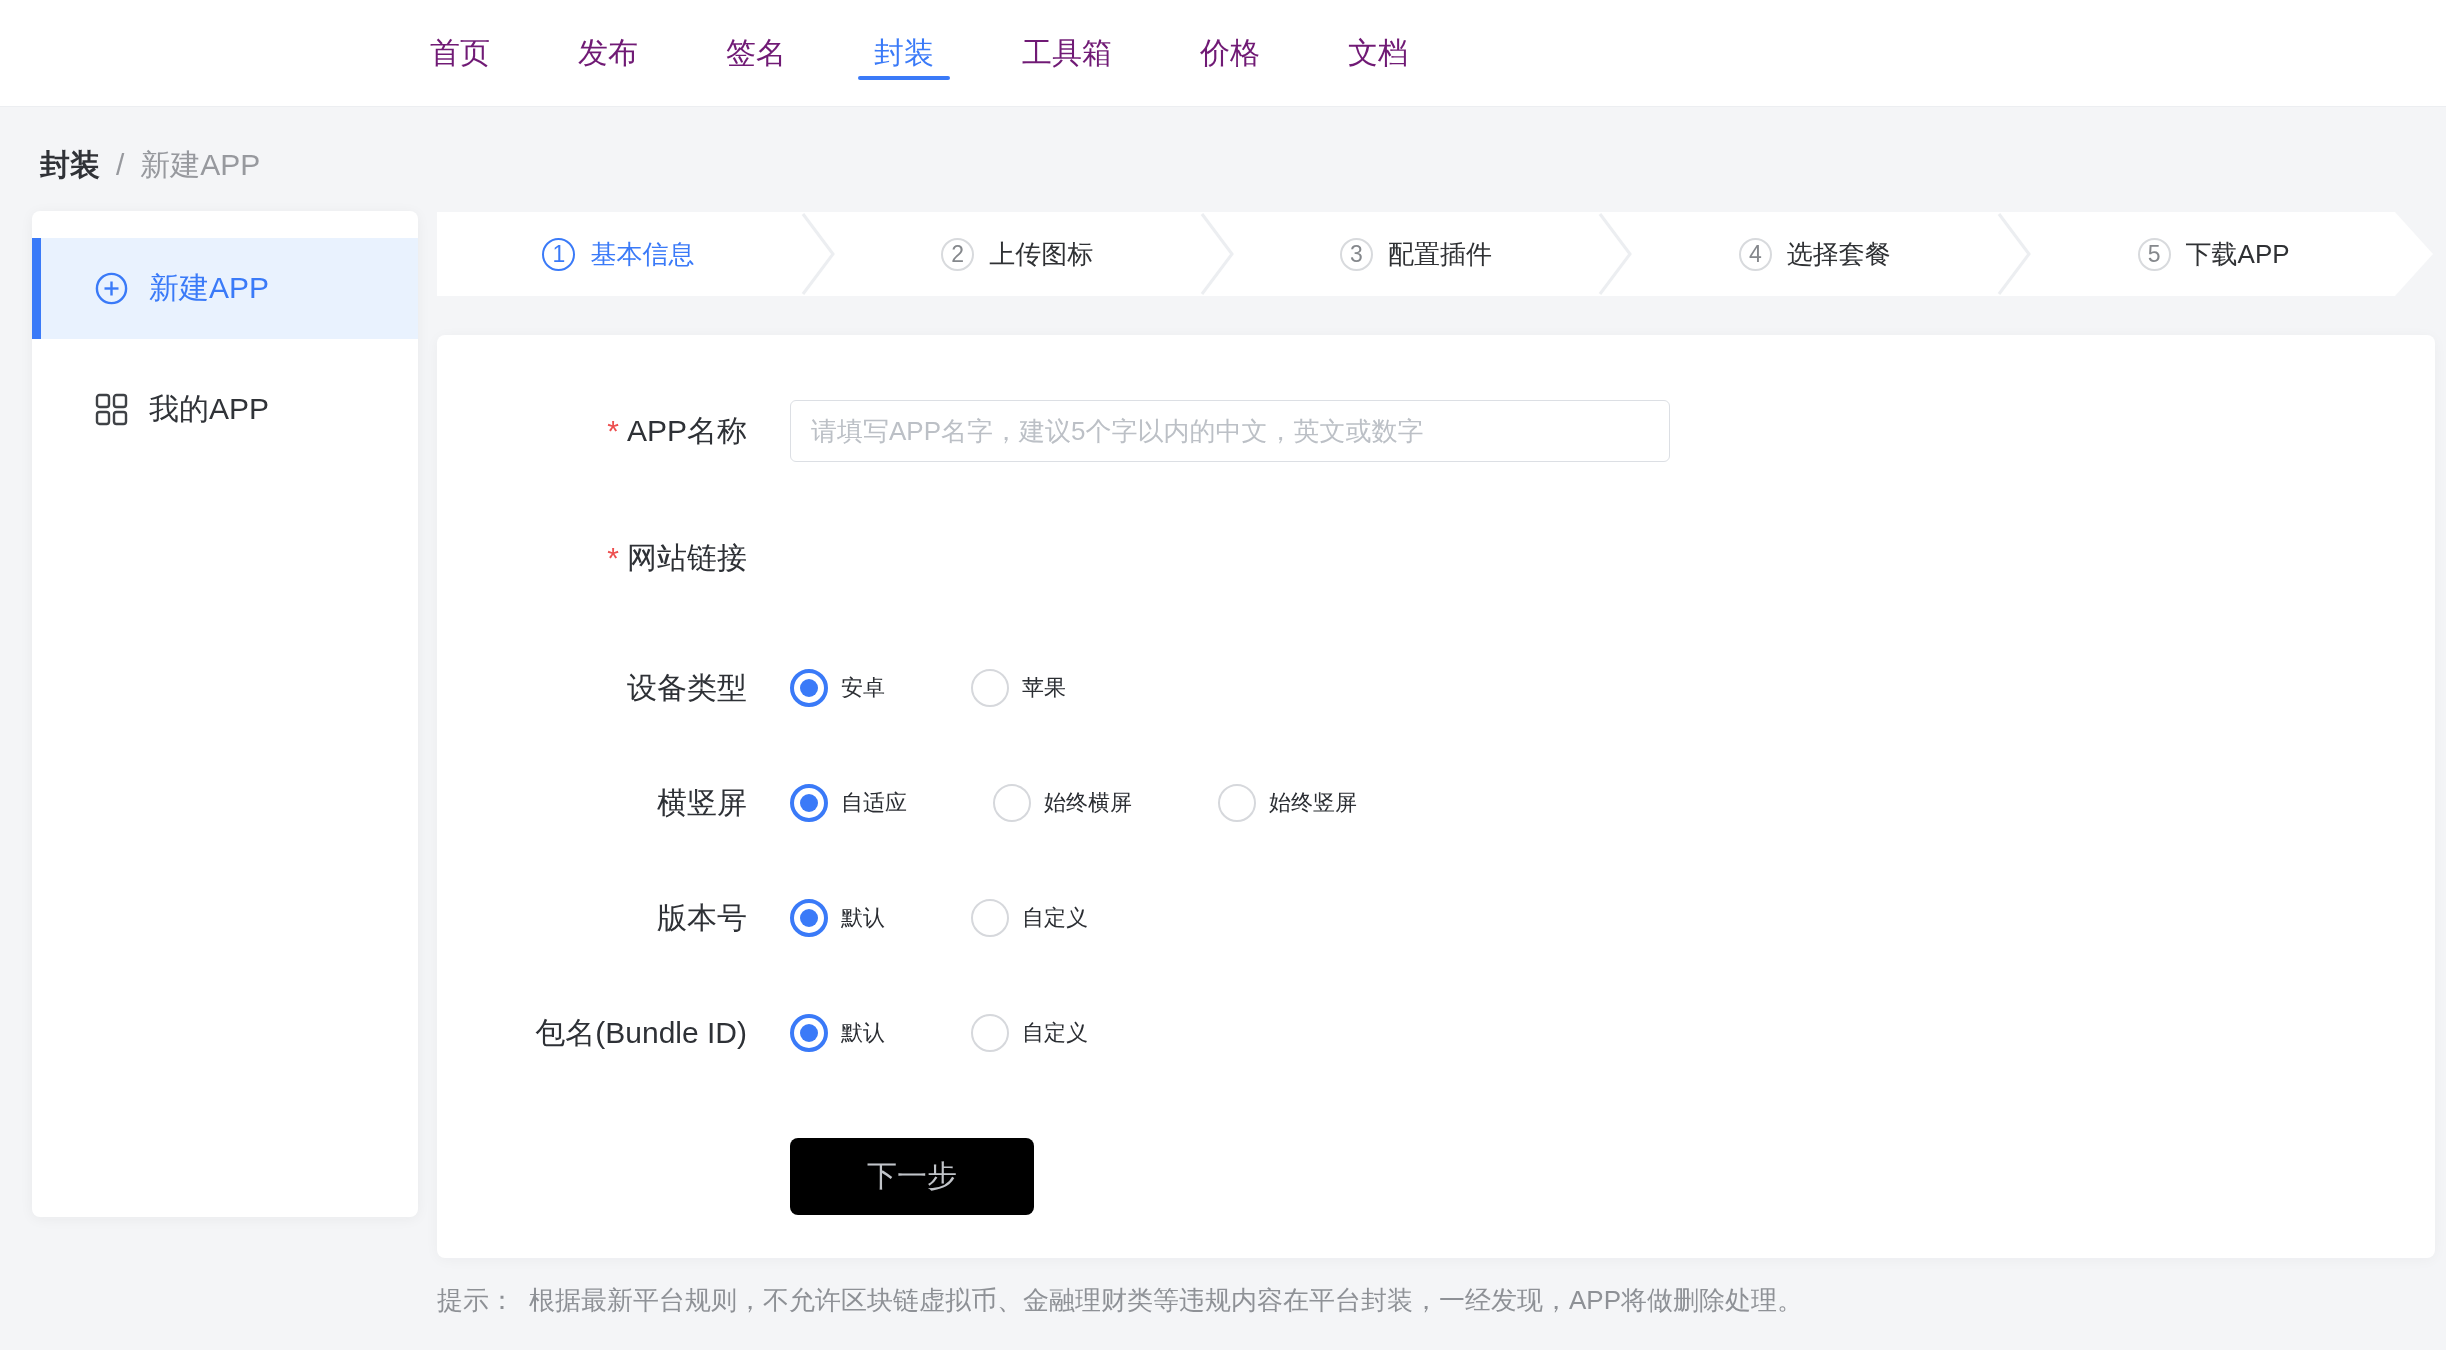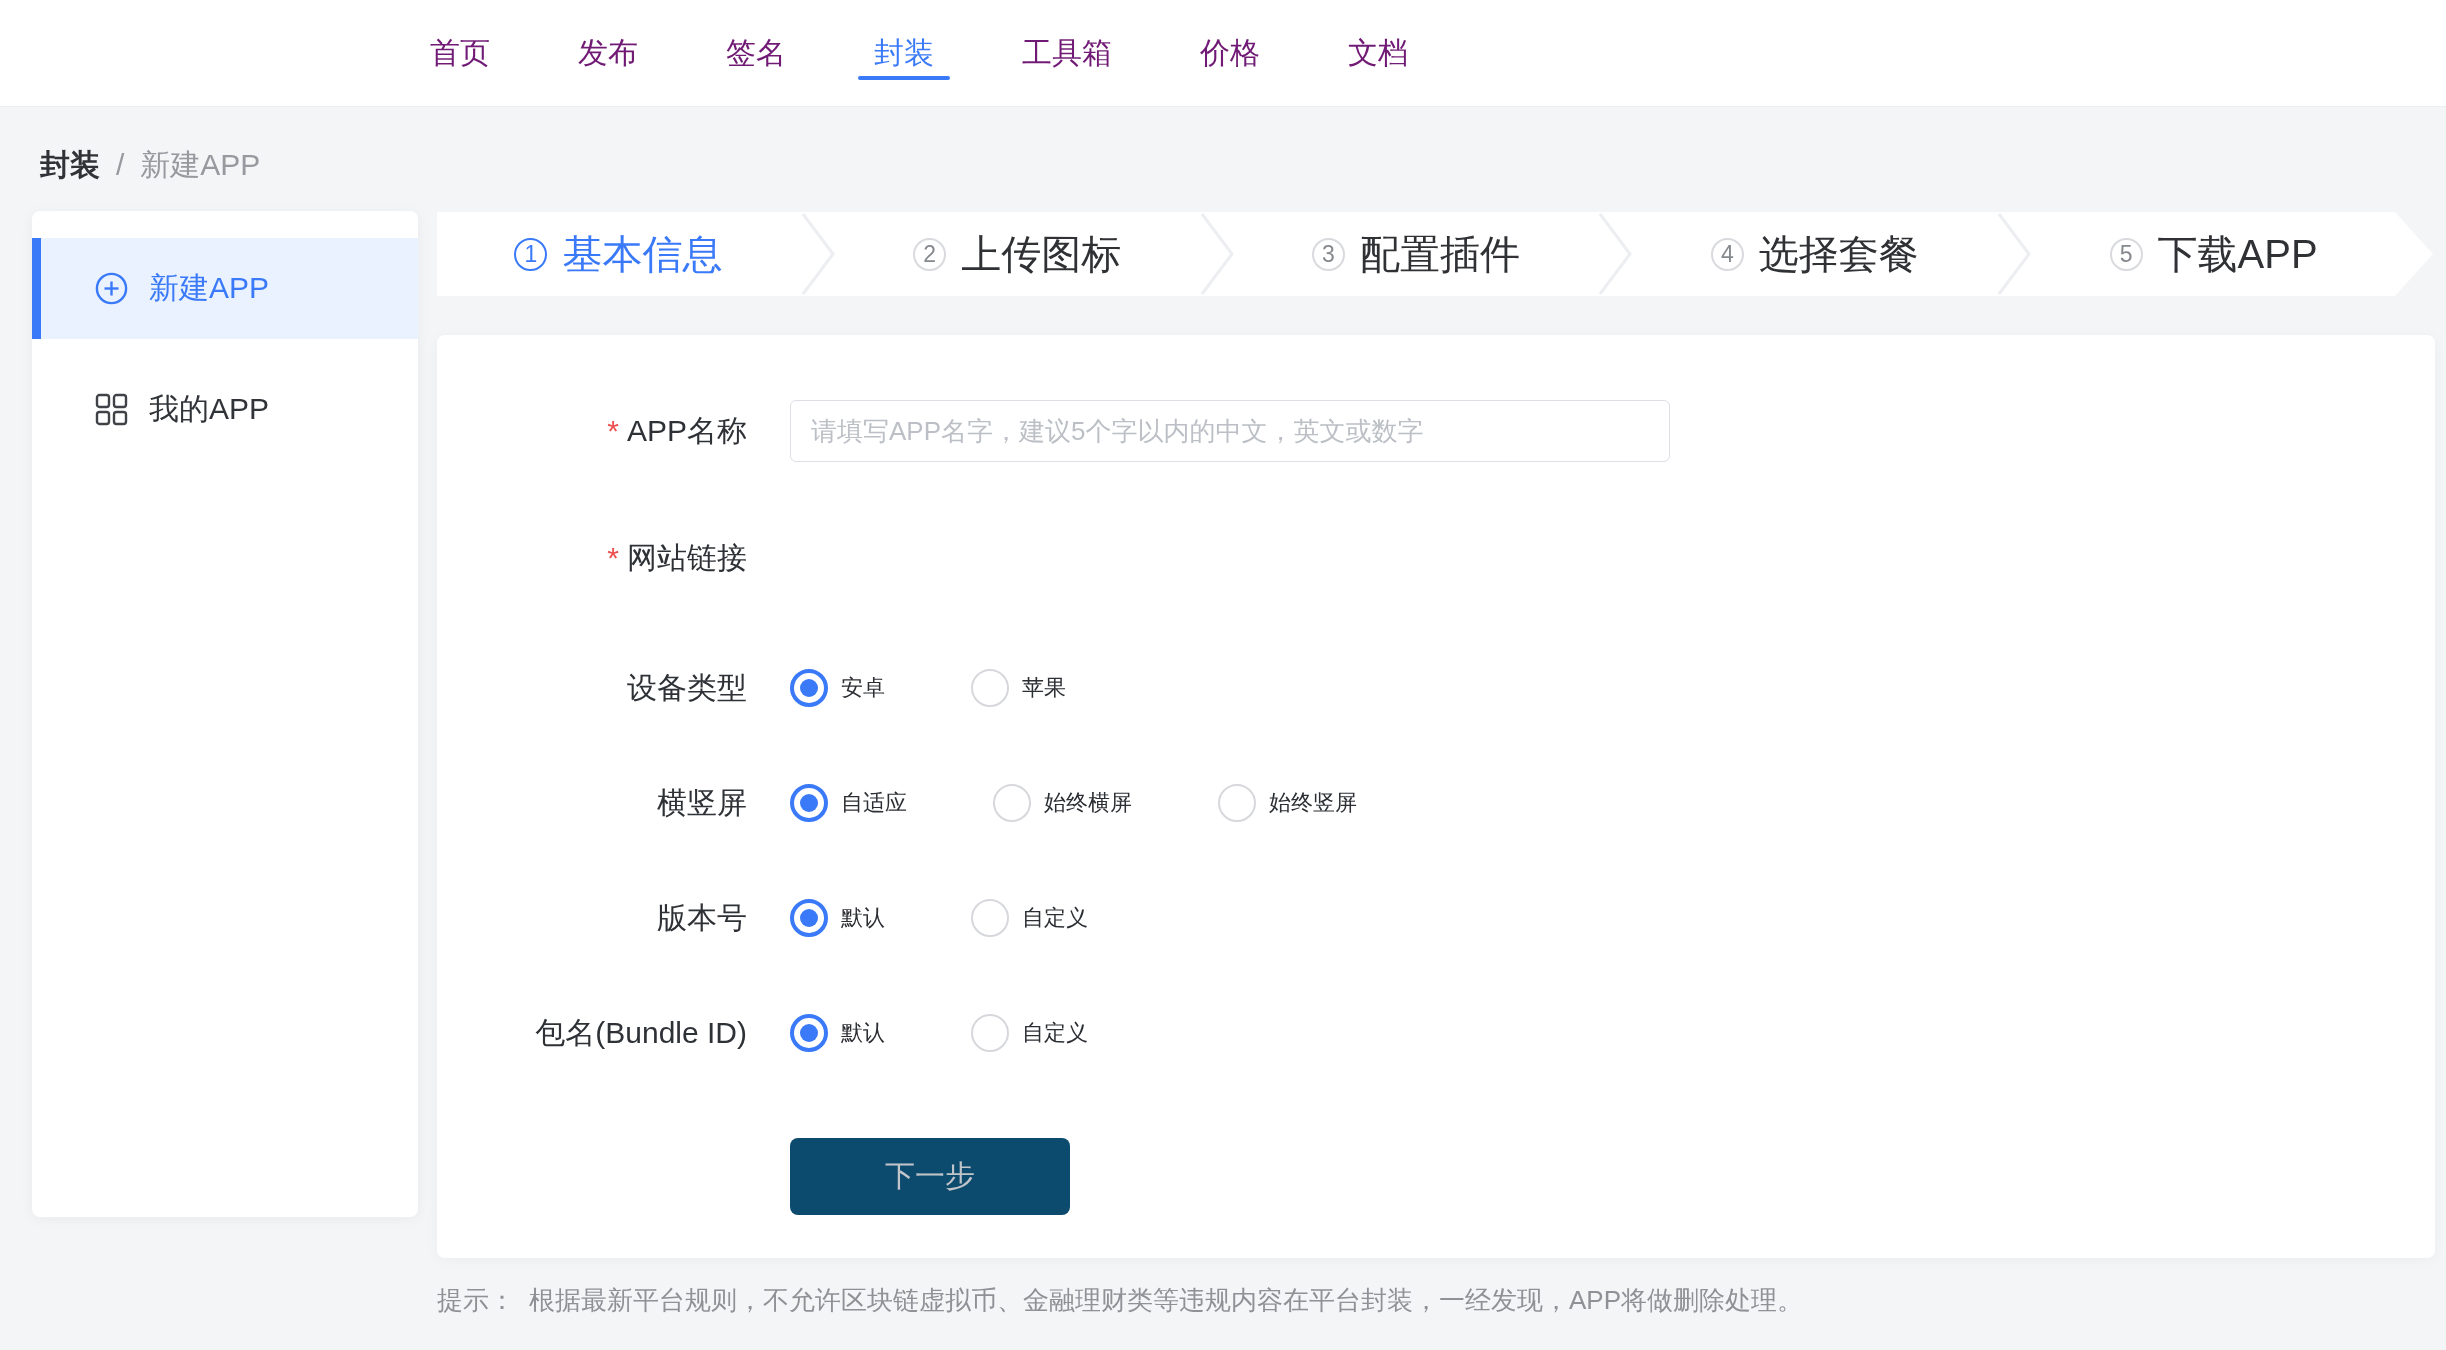--- a/index.html
+++ b/index.html
@@ -58,21 +58,21 @@
   .step-seg{
     flex:1 1 0;background:#fff;display:flex;align-items:center;justify-content:center;
     gap:15px;cursor:pointer;min-width:0;
   }
   .step-divider{flex:0 0 36px;background:#fff;display:block;}
   .step-circle{
     width:33px;height:33px;border-radius:50%;border:2px solid #d8dadd;
     display:flex;align-items:center;justify-content:center;
     font-size:23px;color:#85888c;box-sizing:border-box;flex:0 0 auto;
   }
-  .step-label{font-size:40px;color:#2f3134;white-space:nowrap;}
+  .step-label{font-size:26px;color:#2f3134;white-space:nowrap;}
   .step-seg.active .step-circle{border-color:#3a7af8;color:#3a7af8;}
   .step-seg.active .step-label{color:#3a7af8;}
   .steps-arrow{position:absolute;left:2395px;top:212px;}
   
   .form-card{
     position:absolute;left:437px;top:335px;width:1998px;height:923px;
     background:#fff;border-radius:8px;box-shadow:0 2px 14px rgba(31,35,41,.04);
     box-sizing:border-box;padding-top:65px;
   }
   .form-row{display:flex;align-items:center;}
@@ -98,22 +98,22 @@
     width:38px;height:38px;border-radius:50%;box-sizing:border-box;background:#fff;
     border:2px solid #d6d8dc;position:relative;flex:0 0 auto;
   }
   .radio-opt.sel .radio-ind{border:4px solid #3a7af8;}
   .radio-opt.sel .radio-ind::after{
     content:"";position:absolute;left:50%;top:50%;transform:translate(-50%,-50%);
     width:18px;height:18px;border-radius:50%;background:#3a7af8;
   }
   .radio-text{font-size:22px;color:#2b2e33;margin-left:13px;white-space:nowrap;}
   .next-btn{
-    margin:83px 0 0 353px;width:280px;height:77px;border:none;border-radius:8px;
-    background:#0c4a6e;color:#c1c4c9;font-size:30px;cursor:not-allowed;
+    margin:83px 0 0 353px;width:244px;height:77px;border:none;border-radius:8px;
+    background:#000000;color:#c1c4c9;font-size:30px;cursor:not-allowed;
     font-family:"Liberation Sans","DejaVu Sans",sans-serif;
   }
   
   .tip{
     position:absolute;left:437px;top:1283px;font-size:26px;color:#8e9196;
     display:flex;align-items:center;white-space:nowrap;
   }
   .tip-prefix{margin-right:14px;}
 </style>
 </head>

